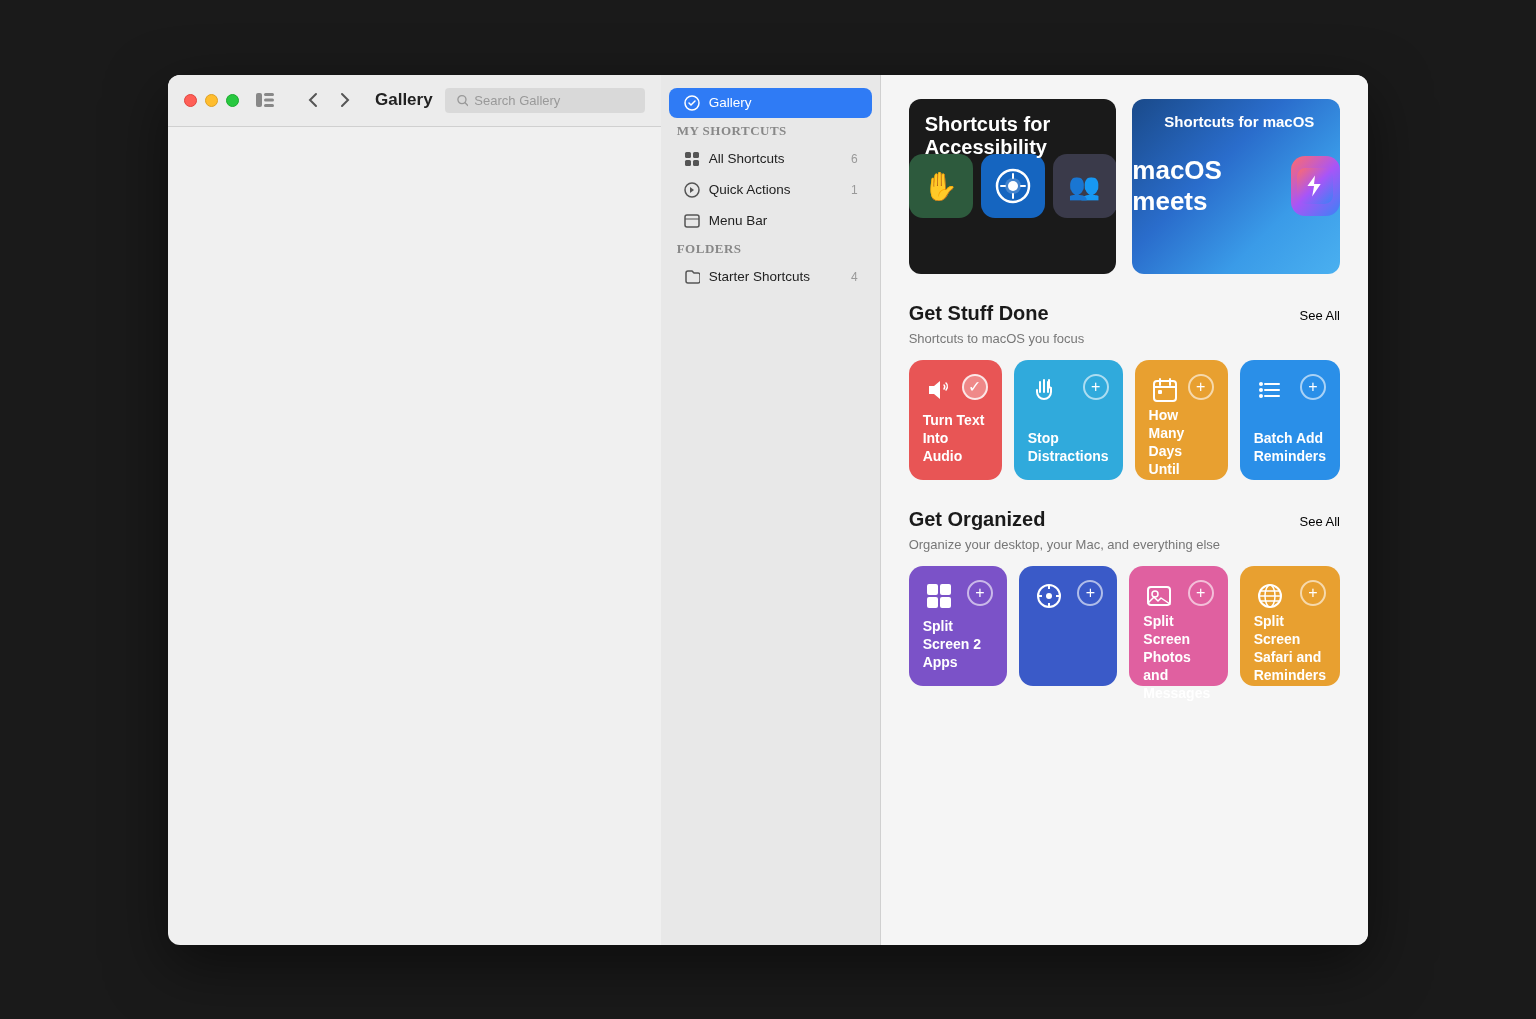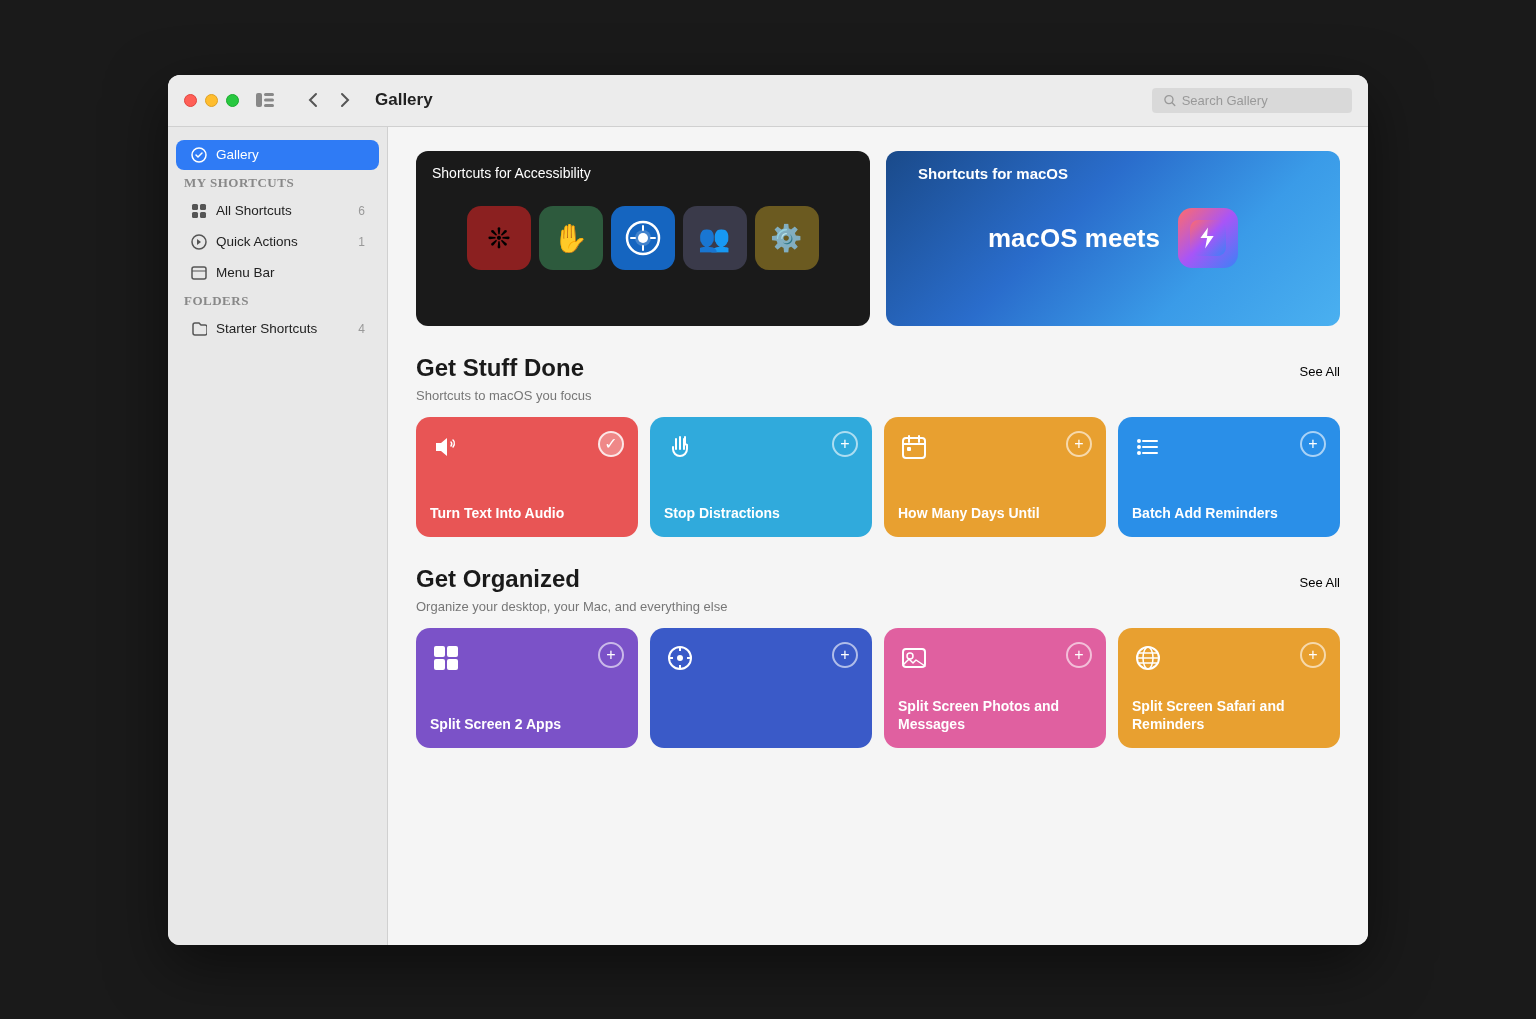--- a/index.html
+++ b/index.html
@@ -11,21 +11,21 @@
       min-height: 100vh;
       font-family: -apple-system, BlinkMacSystemFont, "SF Pro Text", "Helvetica Neue", sans-serif;
     }
     .window {
       width: 1200px;
       height: 870px;
       background: #f0f0f0;
       border-radius: 12px;
       overflow: hidden;
       display: flex;
-      flex-direction: column;
+      flex-direction: row;
       box-shadow: 0 20px 60px rgba(0,0,0,0.5);
     }
     .titlebar {
       height: 52px;
       background: #ececec;
       border-bottom: 1px solid #d0d0d0;
       display: flex;
       align-items: center;
       padding: 0 16px;
       gap: 12px;
@@ -157,21 +157,21 @@
       padding: 24px 28px;
       background: #f5f5f5;
     }
     .section-header-row {
       display: flex;
       align-items: baseline;
       justify-content: space-between;
       margin-bottom: 6px;
     }
     .section-title {
-      font-size: 24px;
+      font-size: 20px;
       font-weight: 700;
       color: #1a1a1a;
     }
     .section-subtitle {
       font-size: 13px;
       color: #777;
       margin-bottom: 14px;
     }
     .see-all-btn {
       font-size: 13px;
@@ -409,21 +409,21 @@
         <span class="sidebar-item-label">Starter Shortcuts</span>
         <span class="sidebar-item-badge">4</span>
       </div>
     </div>
 
     <div class="content">
 
       <div class="hero-row">
 
         <div class="hero-card hero-card-accessibility">
-          <div style="position:absolute;top:14px;left:16px;font-size:14px;font-weight:400;color:white;z-index:2;">Shortcuts for Accessibility</div>
+          <div style="position:absolute;top:14px;left:16px;font-size:20px;font-weight:700;color:white;z-index:2;">Shortcuts for Accessibility</div>
           <div class="accessibility-icons">
             <div class="acc-icon acc-icon-red">
               <span style="font-size:28px;">❊</span>
             </div>
             <div class="acc-icon acc-icon-green">
               <span style="font-size:28px;">✋</span>
             </div>
             <div class="acc-icon acc-icon-blue">
               <svg width="36" height="36" viewBox="0 0 36 36">
                 <circle cx="18" cy="18" r="16" stroke="white" stroke-width="2.5" fill="none"></circle>

